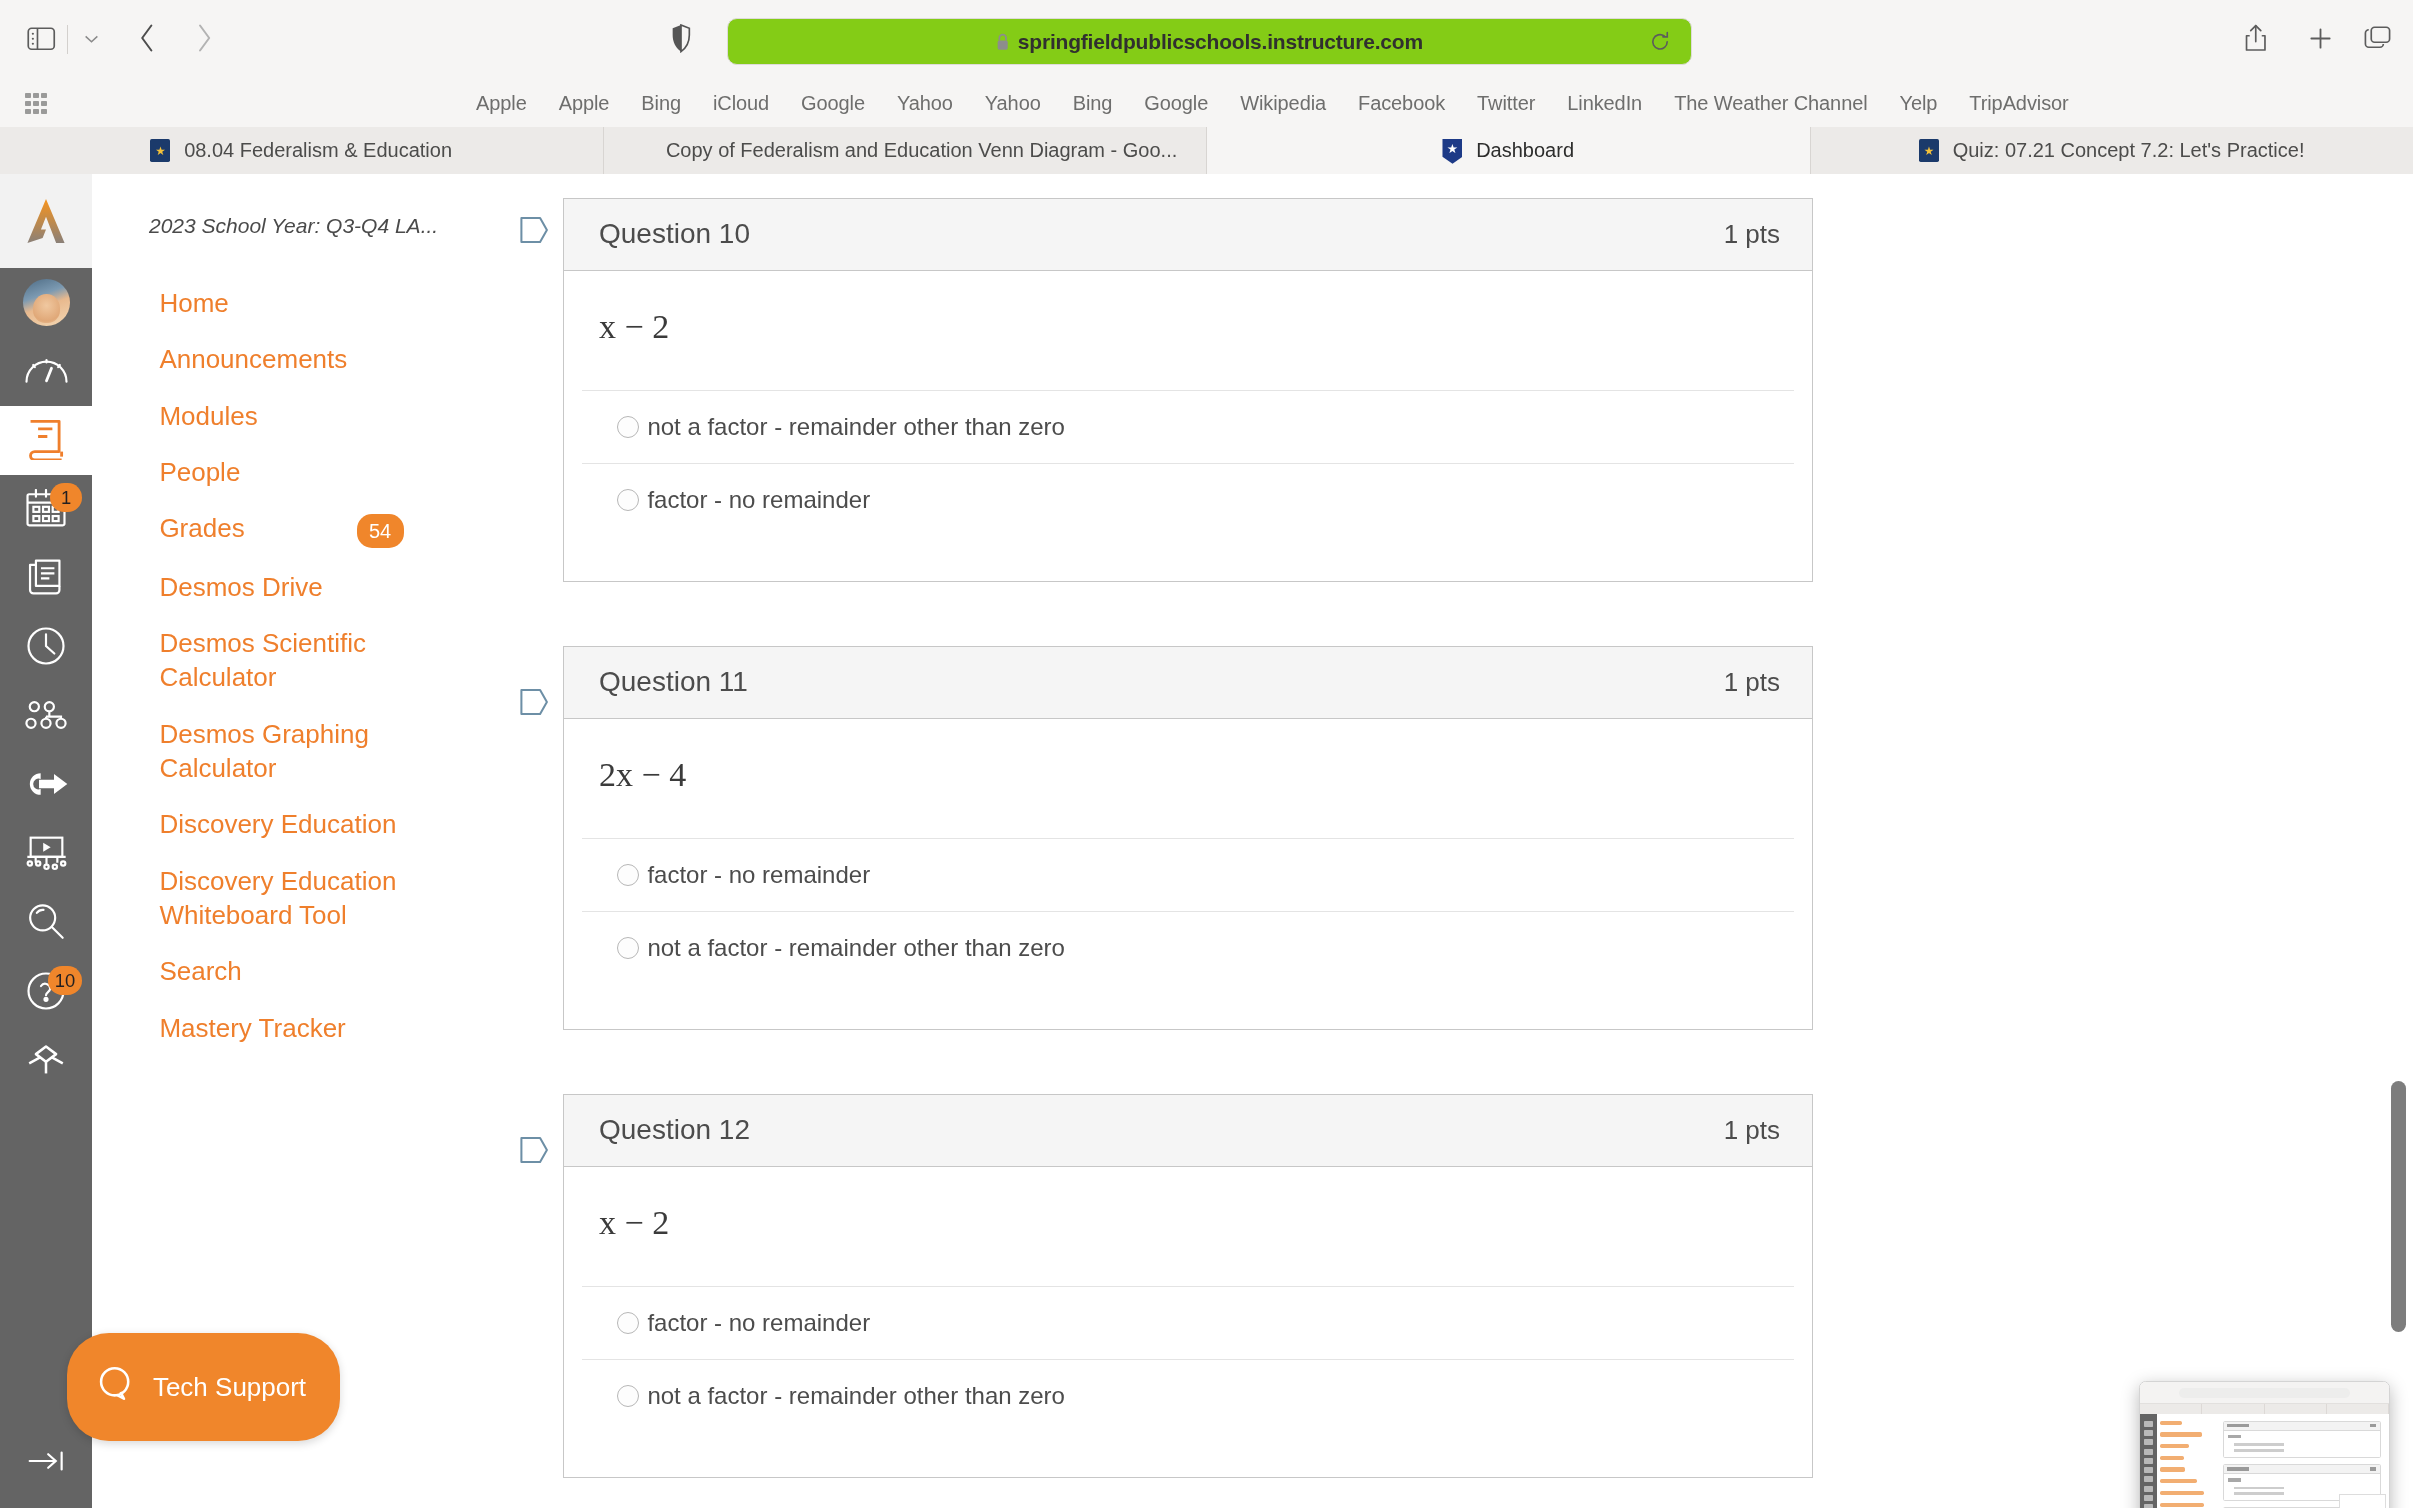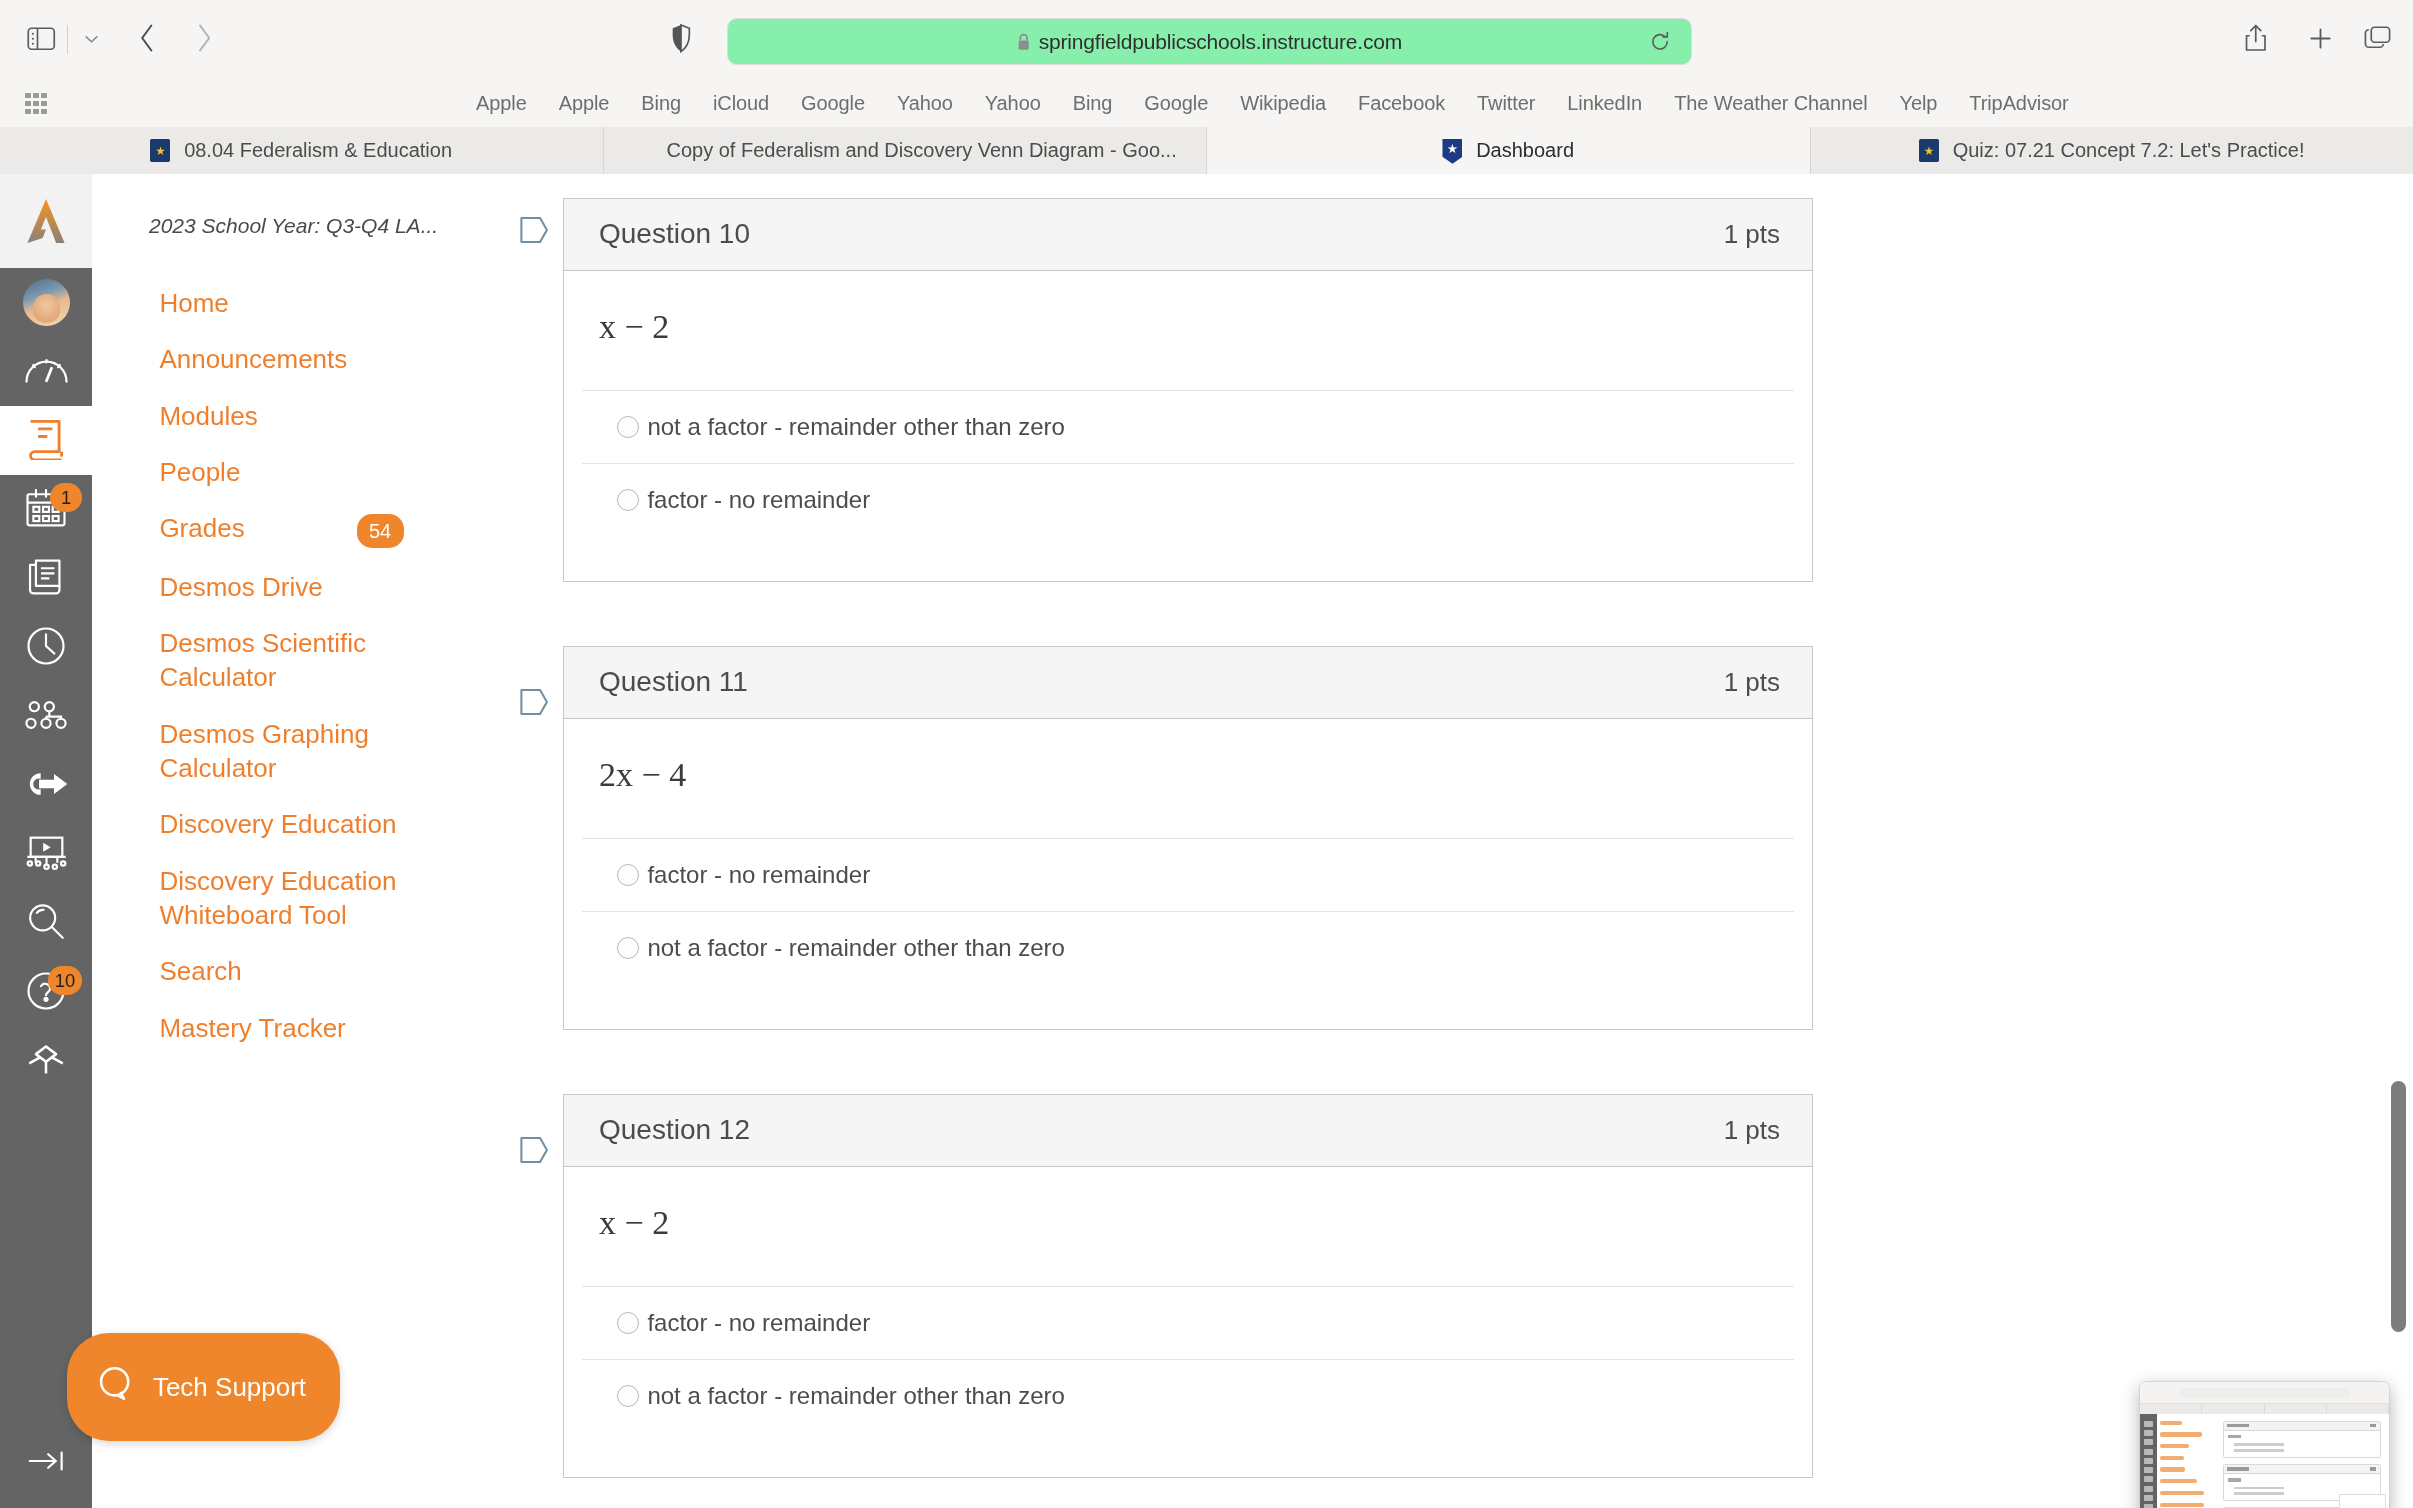--- a/index.html
+++ b/index.html
@@ -40,23 +40,24 @@
   }
   #nav-forward {
     left: 184px; top: 18.4px; width: 40px; height: 40px;
     display: flex; align-items: center; justify-content: center;
   }
   #shield-icon-wrap { left: 662px; top: 18.4px; width: 37px; height: 40px;
     display: flex; align-items: center; justify-content: center; }
 
   #url-bar {
     position: absolute; left: 727px; top: 18.4px; width: 965px; height: 47px;
-    background: #86efac; border: 0.8px solid #dedbd9; border-radius: 10px;
+    background: #84cc16; border: 0.8px solid #dedbd9; border-radius: 10px;
     display: flex; align-items: center; justify-content: center;
     position: absolute;
+    font-weight: bold;
   }
   #url-inner { display: flex; align-items: center; gap: 8.4px; }
   #lock-icon { width: 13.4px; height: 17px; position: relative; }
   #url-text {
     font-size: 21px; color: #30302f; letter-spacing: -0.2px;
   }
   #reload-btn {
     position: absolute; right: 17px; top: 50%; transform: translateY(-50%);
     width: 28.5px; height: 28.5px; display: flex; align-items: center; justify-content: center;
   }
@@ -382,21 +383,21 @@
   <div class="browser-tab">
     <span class="tab-favicon">
       <span class="fav-spring">★</span>
     </span>
     <span class="tab-label">08.04 Federalism &amp; Education</span>
   </div>
   <div class="browser-tab">
     <span class="tab-favicon">
       <span class="fav-gdocs"></span>
     </span>
-    <span class="tab-label">Copy of Federalism and Discovery Venn Diagram - Goo...</span>
+    <span class="tab-label">Copy of Federalism and Education Venn Diagram - Goo...</span>
   </div>
   <div class="browser-tab active">
     <span class="tab-favicon">
       <span class="fav-canvas">★</span>
     </span>
     <span class="tab-label">Dashboard</span>
   </div>
   <div class="browser-tab">
     <span class="tab-favicon">
       <span class="fav-spring">★</span>

